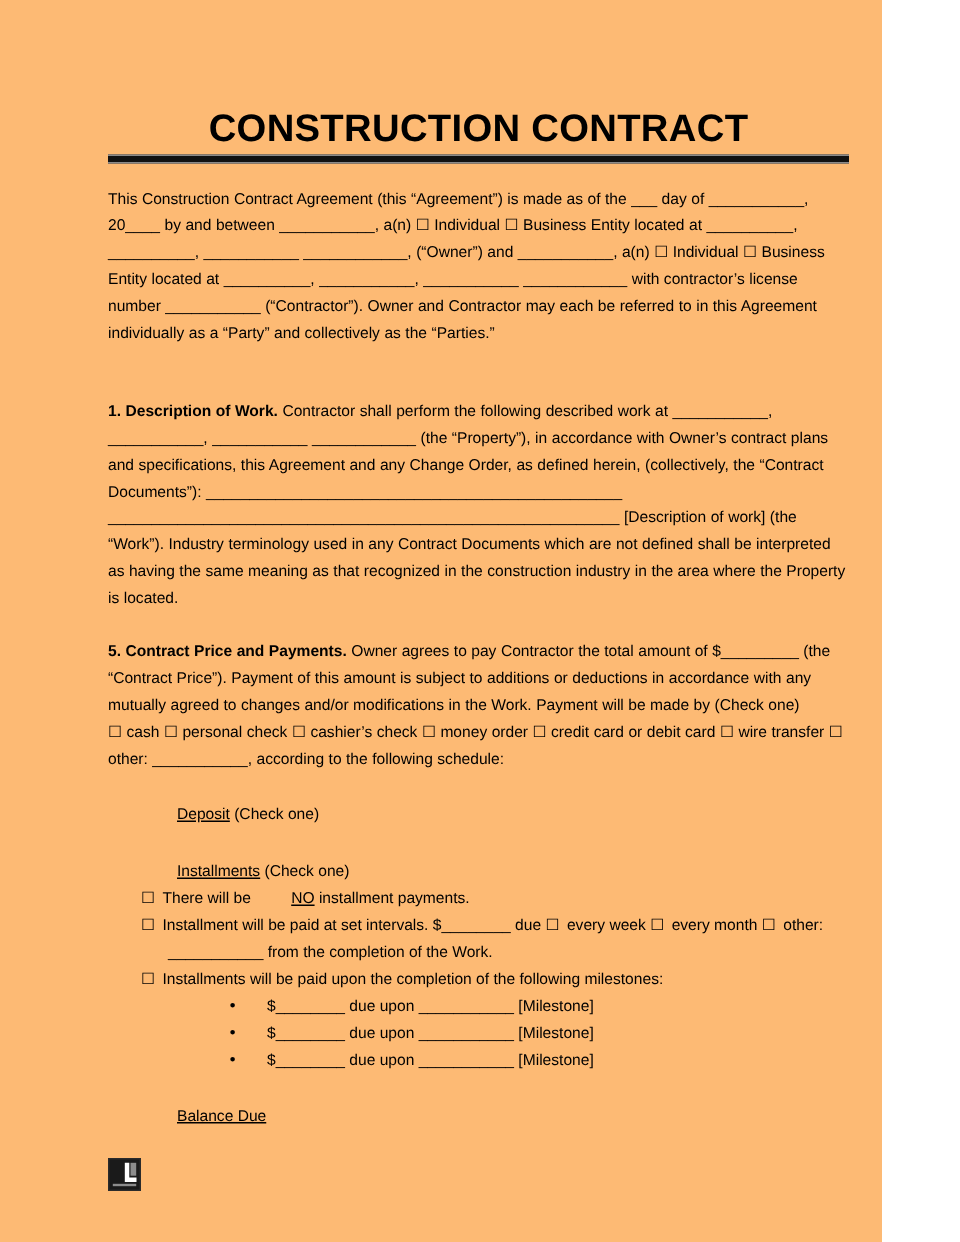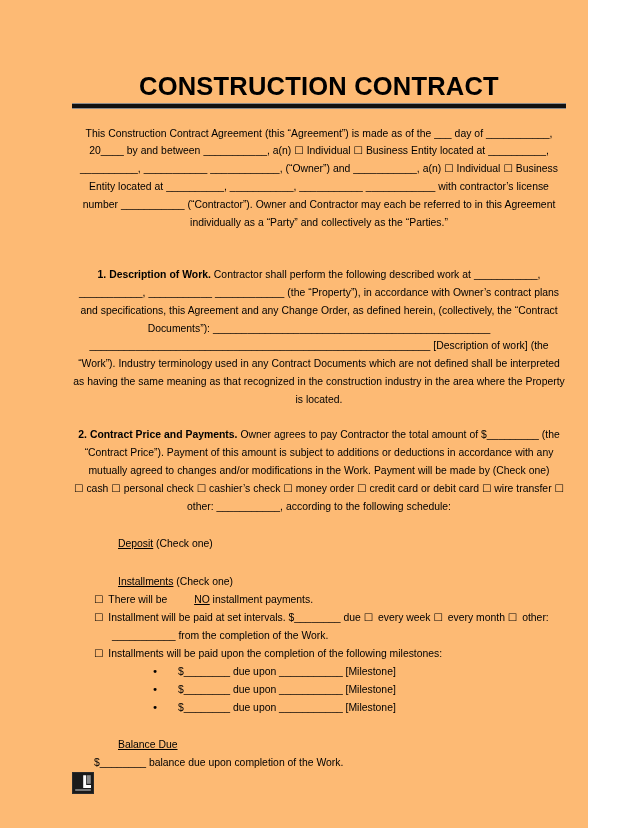--- a/index.html
+++ b/index.html
@@ -46,21 +46,21 @@
     background: #111111;
     border-top: 1px solid #8a8a8a;
     border-bottom: 1px solid #8a8a8a;
     width: 100%;
   }
 
   
   .para {
     font-size: 10.4px;
     line-height: 1.72;
-    text-align: center;
+    text-align: left;
     margin: 0;
     word-spacing: 0.1px;
   }
   .para.first {
     margin-top: 16px;
   }
   .spacer-md { height: 17px; }
   .spacer-lg { height: 20px; }
 
   b, .bold { font-weight: bold; margin-top: 16px; }
@@ -157,21 +157,21 @@
 
     <div class="spacer-md"></div>
 
     <div class="para">
       <b>1. Description of Work.</b><span> Contractor shall perform the following described work at ___________, ___________, ___________ ____________ (the “Property”), in accordance with Owner’s contract plans and specifications, this Agreement and any Change Order, as defined herein, (collectively, the “Contract Documents”): ________________________________________________ ___________________________________________________________ [Description of work] (the “Work”). Industry terminology used in any Contract Documents which are not defined shall be interpreted as having the same meaning as that recognized in the construction industry in the area where the Property is located.</span>
     </div>
 
     <div class="spacer-md"></div>
 
     <div class="para">
-      <b>2. Contract Price and Payments.</b><span> Owner agrees to pay Contractor the total amount of $_________ (the “Contract Price”). Payment of this amount is subject to additions or deductions in accordance with any mutually agreed to changes and/or modifications in the Work. Payment will be made by (Check one)</span>
+      <b>5. Contract Price and Payments.</b><span> Owner agrees to pay Contractor the total amount of $_________ (the “Contract Price”). Payment of this amount is subject to additions or deductions in accordance with any mutually agreed to changes and/or modifications in the Work. Payment will be made by (Check one)</span>
       <br>
       <span class="cb">☐</span>
       <span>cash</span>
       <span class="cb">☐</span>
       <span>personal check</span>
       <span class="cb">☐</span>
       <span>cashier’s check</span>
       <span class="cb">☐</span>
       <span>money order</span>
       <span class="cb">☐</span>
@@ -231,21 +231,20 @@
         </li>
       </ul>
     </div>
 
     <div class="spacer-lg"></div>
 
     <div class="indent-1">
       <div class="sub-head">
         <span class="u">Balance Due</span>
       </div>
-      <div class="sub-head">$________ balance due upon completion of the Work.</div>
     </div>
 
     <div class="spacer-md"></div>
 
   </div>
 
   <div class="logo">
     <svg width="22" height="22" viewBox="0 0 22 22" xmlns="http://www.w3.org/2000/svg">
       <rect x="0" y="0" width="22" height="22" fill="#2b2b2b"></rect>
       <rect x="1" y="1" width="20" height="20" fill="#1a1a1a"></rect>

